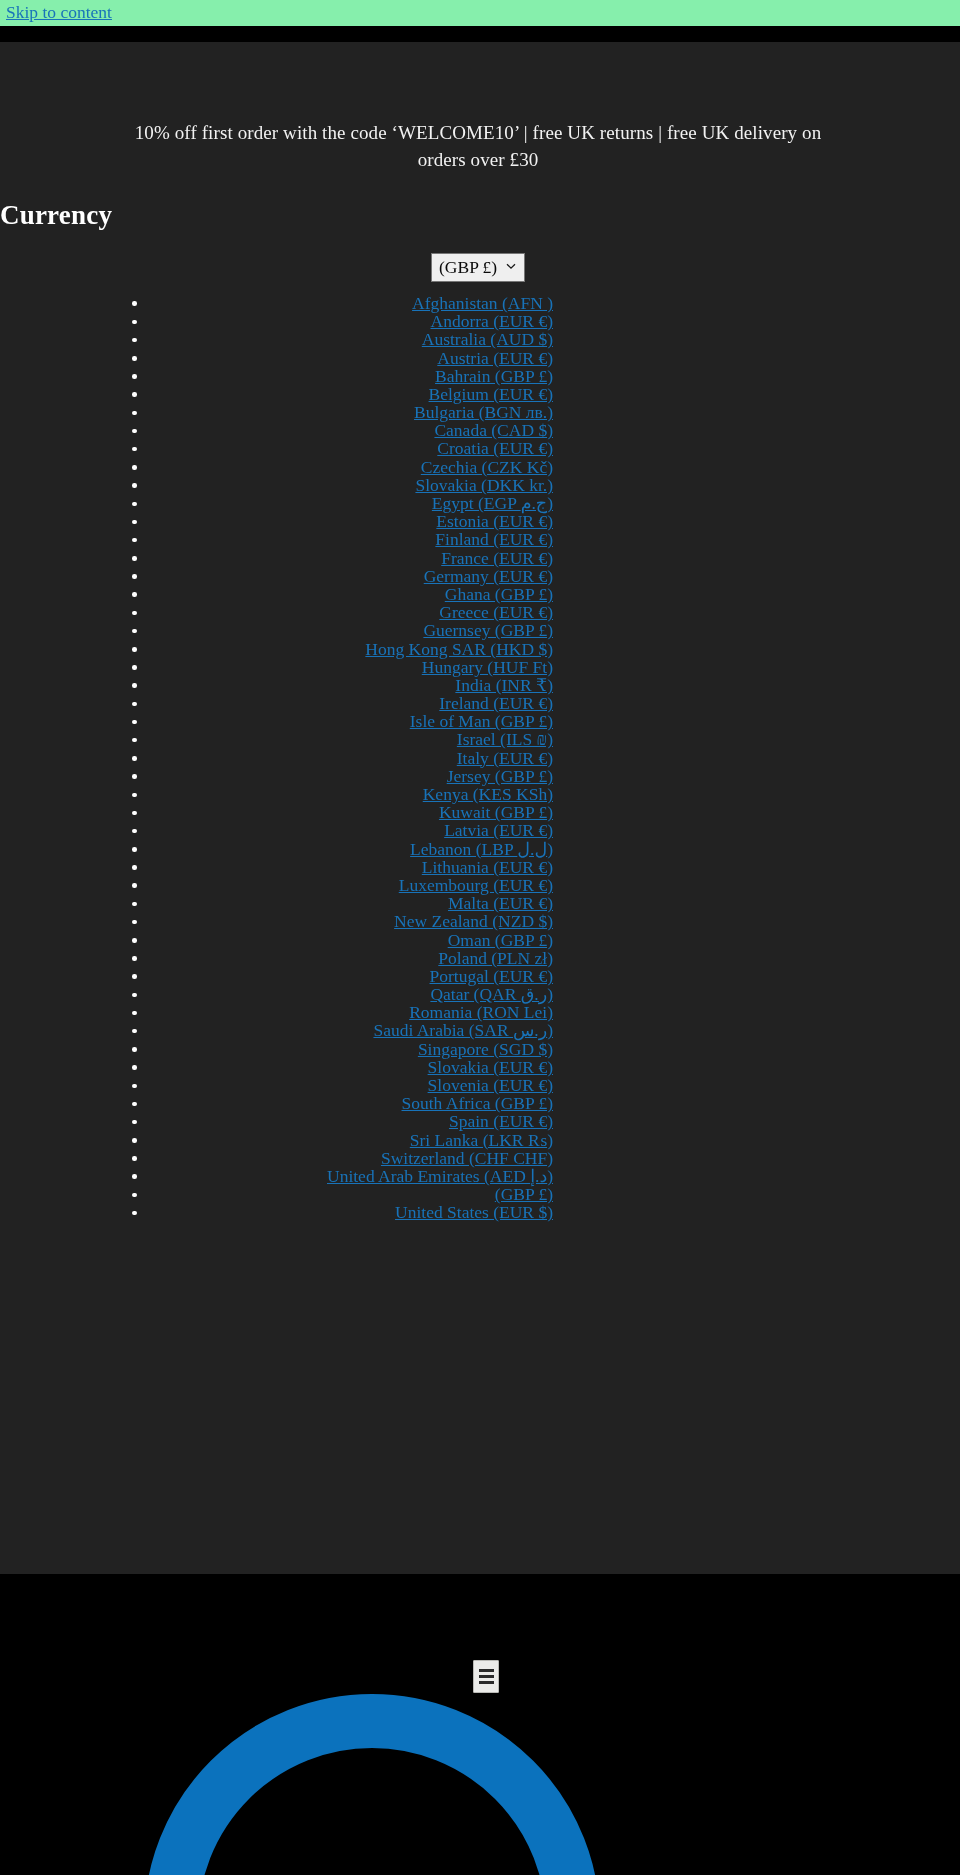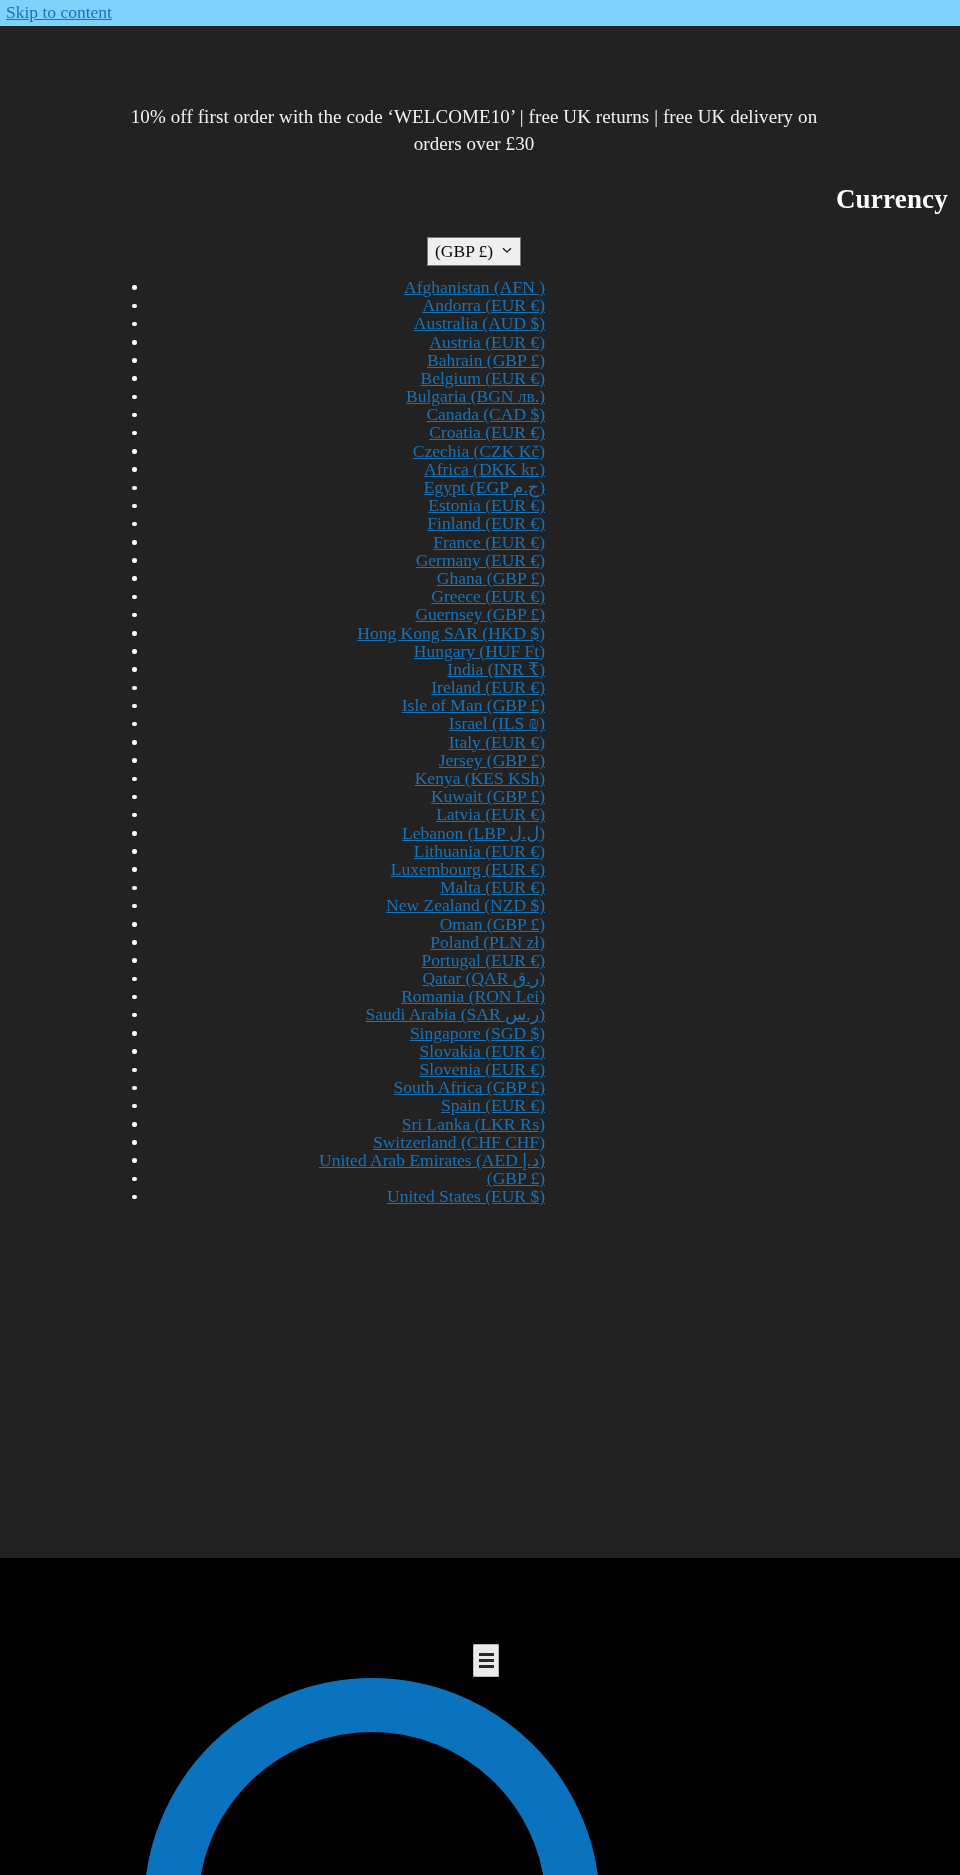--- a/index.html
+++ b/index.html
@@ -13,57 +13,58 @@
   body {
     width: 960px;
     min-height: 1875px;
     position: relative;
     overflow-x: hidden;
   }
 
   
   .skip-bar {
     height: 26px;
-    background: #7dd3fc;
+    background: #86efac;
     display: flex;
     align-items: center;
     padding-left: 6px;
   }
   .skip-link {
     color: #1873b9;
     font-size: 17.5px;
     text-decoration: underline;
     line-height: 1;
     cursor: pointer;
   }
 
   
   .panel {
     background: #222222;
-    padding: 0 12px 20px 0;
+    padding: 0 4px 20px 0;
     min-height: 1532px;
     position: relative;
+    margin-top: 16px;
   }
 
   .announcement {
     color: #f2f2f2;
     font-size: 19px;
     line-height: 1.42;
     text-align: center;
     max-width: 700px;
     margin: 0 auto;
     padding-top: 78px;
     letter-spacing: 0.1px;
   }
 
   .currency-heading {
     color: #ffffff;
     font-size: 27px;
     font-weight: bold;
-    text-align: right;
+    text-align: left;
     margin: 26px 0 0 0;
     letter-spacing: 0.2px;
   }
 
   .select-wrap {
     text-align: center;
     margin-top: 22px;
   }
   .currency-select {
     font-family: "Liberation Serif", "DejaVu Serif", serif;
@@ -193,21 +194,21 @@
     <li><a href="#">Afghanistan (AFN  )</a></li>
     <li><a href="#">Andorra (EUR €)</a></li>
     <li><a href="#">Australia (AUD $)</a></li>
     <li><a href="#">Austria (EUR €)</a></li>
     <li><a href="#">Bahrain (GBP £)</a></li>
     <li><a href="#">Belgium (EUR €)</a></li>
     <li><a href="#">Bulgaria (BGN лв.)</a></li>
     <li><a href="#">Canada (CAD $)</a></li>
     <li><a href="#">Croatia (EUR €)</a></li>
     <li><a href="#">Czechia (CZK Kč)</a></li>
-    <li><a href="#">Africa (DKK kr.)</a></li>
+    <li><a href="#">Slovakia (DKK kr.)</a></li>
     <li><a href="#">Egypt (EGP ج.م)</a></li>
     <li><a href="#">Estonia (EUR €)</a></li>
     <li><a href="#">Finland (EUR €)</a></li>
     <li><a href="#">France (EUR €)</a></li>
     <li><a href="#">Germany (EUR €)</a></li>
     <li><a href="#">Ghana (GBP £)</a></li>
     <li><a href="#">Greece (EUR €)</a></li>
     <li><a href="#">Guernsey (GBP £)</a></li>
     <li><a href="#">Hong Kong SAR (HKD $)</a></li>
     <li><a href="#">Hungary (HUF Ft)</a></li>

